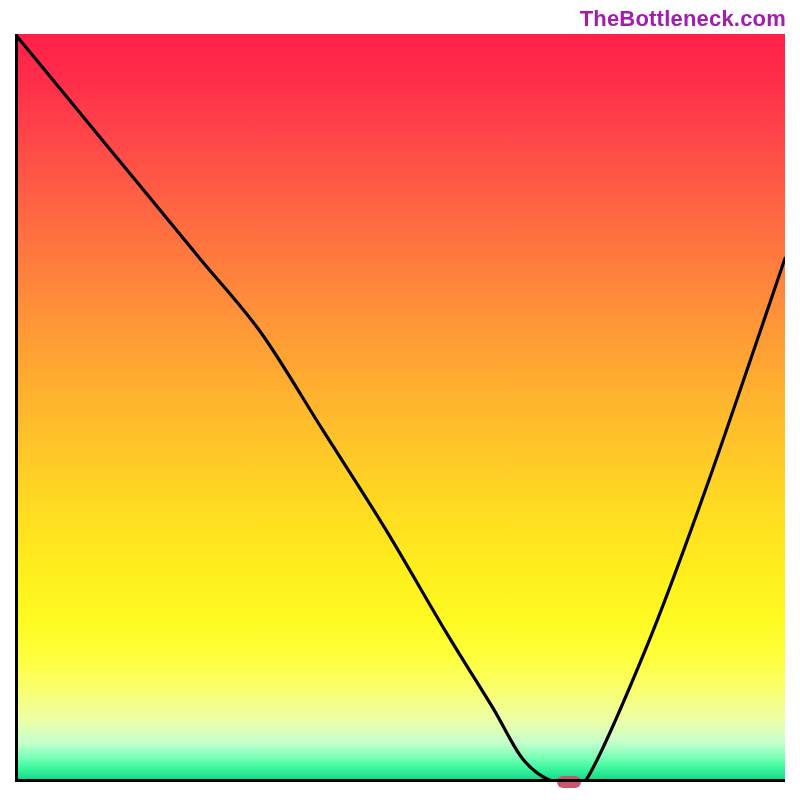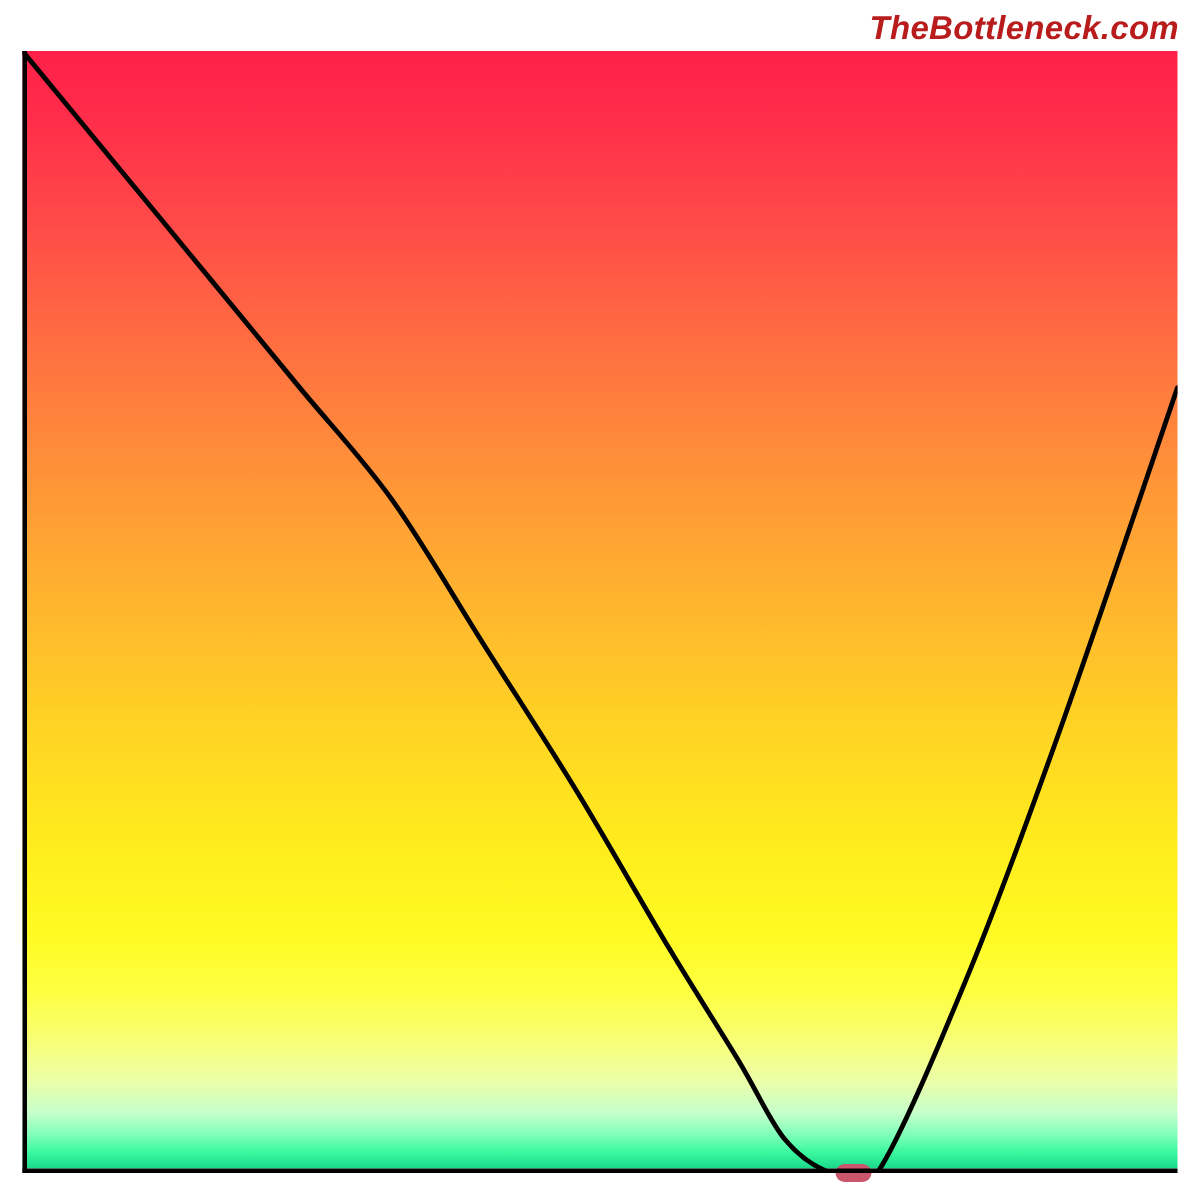--- a/index.html
+++ b/index.html
@@ -74,23 +74,22 @@
     background: #c9566d;
     transform: translate(-50%, -50%);
   }
   .watermark {
     position: absolute;
     top: 6px;
     right: 14px;
     font-family: Arial, Helvetica, sans-serif;
     font-size: 22px;
     font-weight: 600;
-    color: #b91c1c;
+    color: #a21caf;
     letter-spacing: 0.2px;
-    font-style: italic;
   }
 </style>
 </head>
 <body>
 
 <div class="chart-container">
 
   <div class="watermark">TheBottleneck.com</div>
 
   <div class="plot-area"></div>

